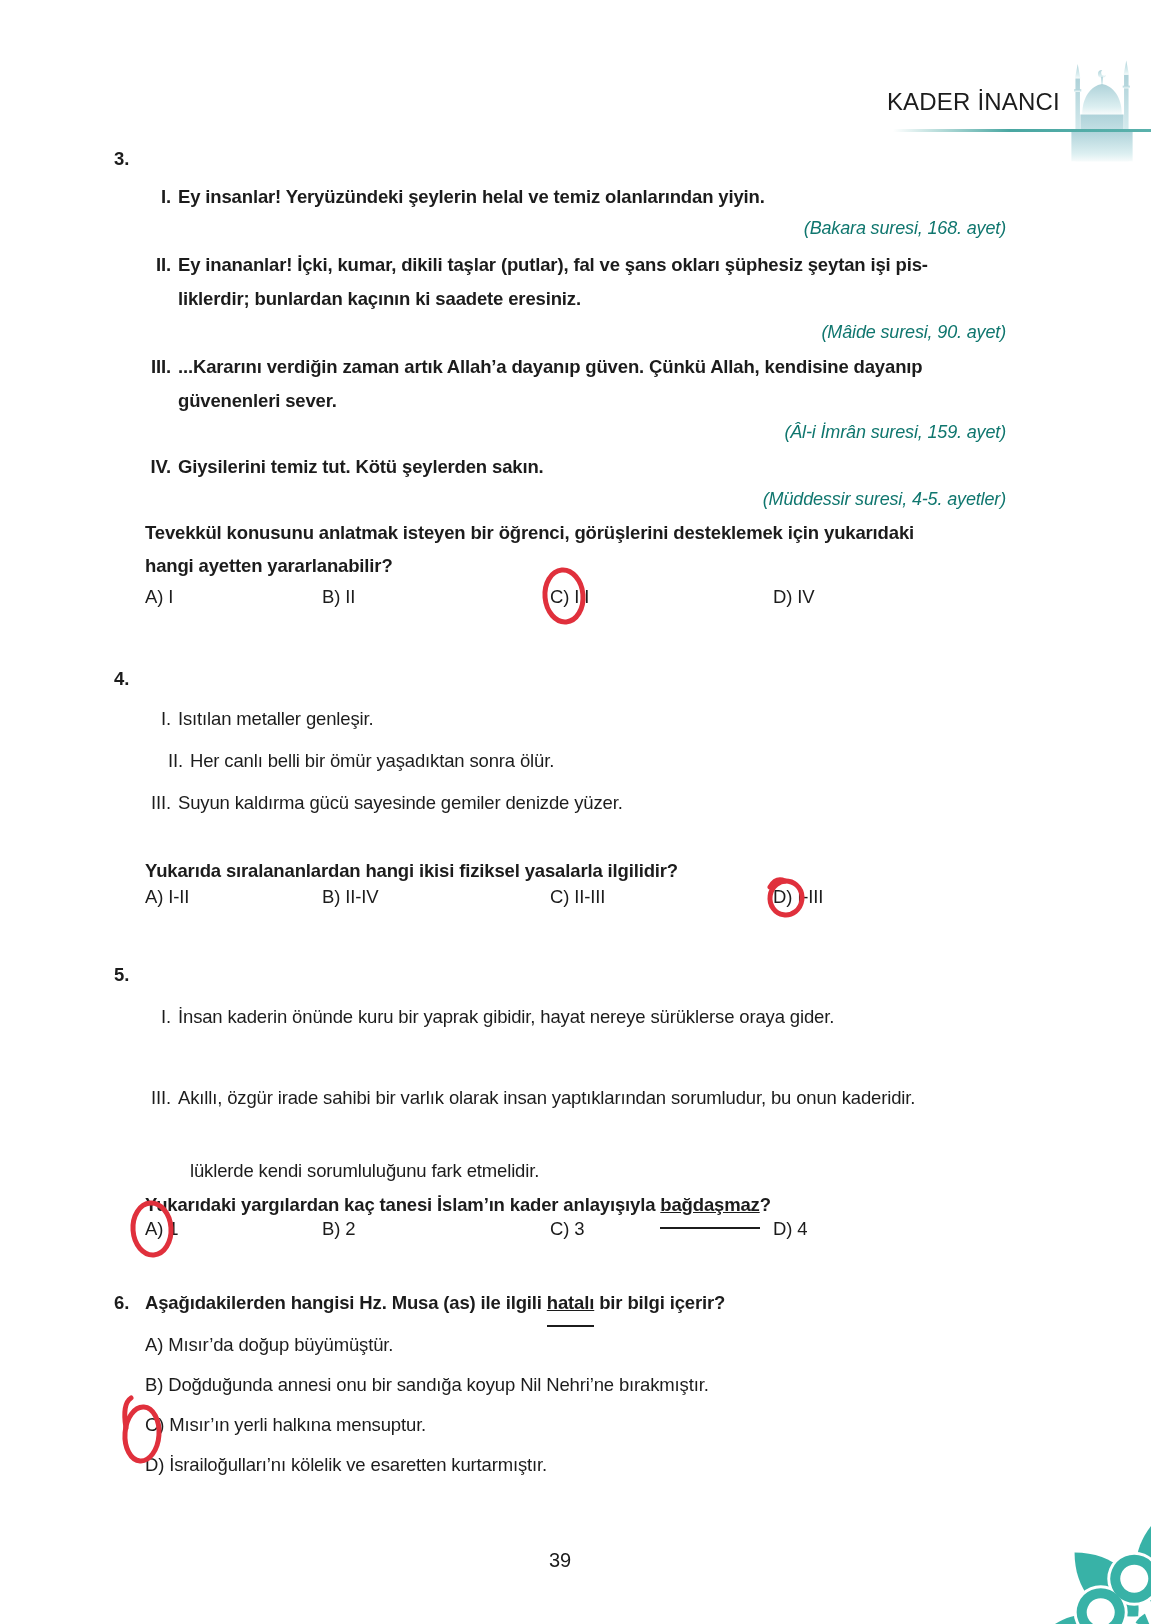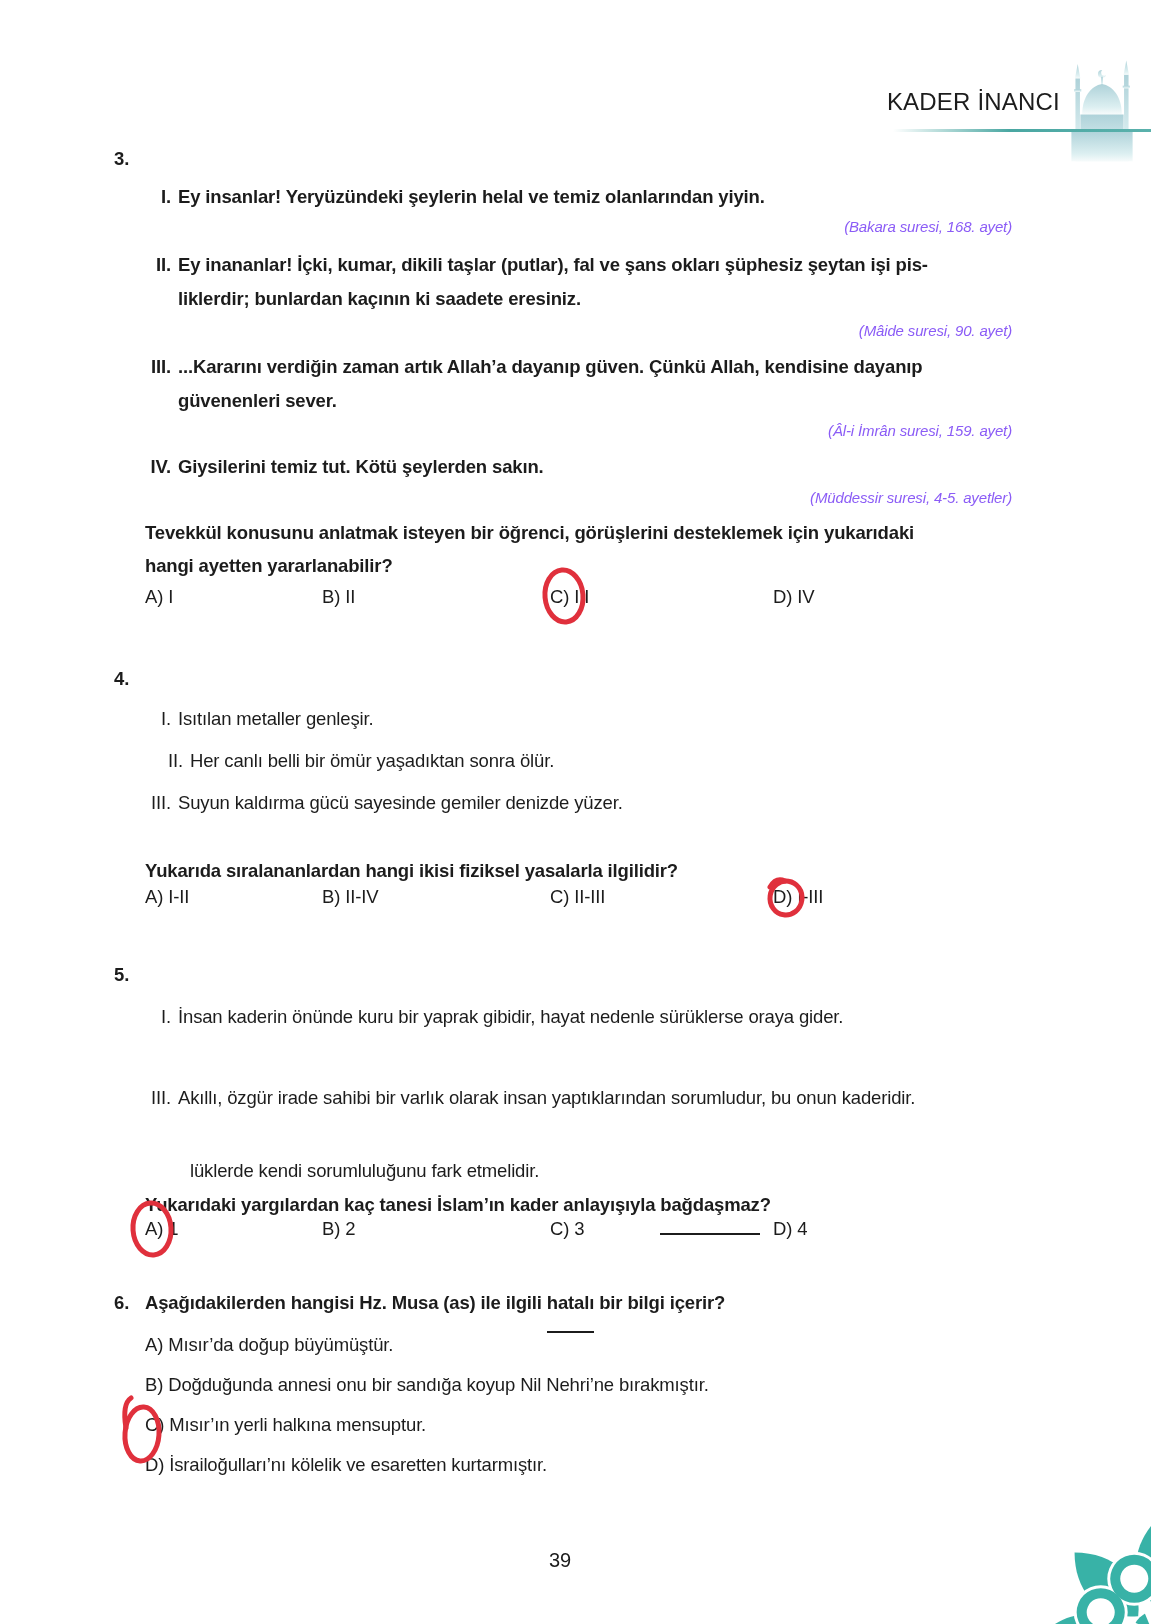--- a/index.html
+++ b/index.html
@@ -3,23 +3,23 @@
 <meta charset="utf-8">
 <style>
   html,body{margin:0;padding:0;background:#ffffff;}
   #page{
     position:relative;width:1151px;height:1624px;background:#ffffff;overflow:hidden;
     font-family:"Liberation Sans",sans-serif;color:#1c1c1c;letter-spacing:-0.15px;
   }
   .ln{position:absolute;white-space:nowrap;font-size:18.5px;line-height:22px;color:#1c1c1c;}
   .b{font-weight:bold;}
   .lbl{display:inline-block;width:31px;text-align:right;margin-right:7px;}
-  .cit{position:absolute;right:139px;white-space:nowrap;font-style:italic;font-size:15px;color:#8b5cf6;}
+  .cit{position:absolute;right:145px;white-space:nowrap;font-style:italic;font-size:18px;color:#0f766e;}
   .opt{position:absolute;white-space:nowrap;font-size:18.5px;}
-  .ul{border-bottom:2px solid #1c1c1c;padding-bottom:18px;}
+  .ul{border-bottom:2px solid #1c1c1c;padding-bottom:12px;text-decoration:underline;}
   .qnum{display:inline-block;width:24px;margin-right:7px;}
   .title{position:absolute;right:91px;top:88px;font-size:24px;font-weight:normal;letter-spacing:0.2px;}
   .hrule{position:absolute;left:893px;right:0;top:129px;height:3px;z-index:3;
     background:linear-gradient(to right, rgba(74,167,162,0), #4aa7a2 45%, #5ab1ac);}
   .mosque{position:absolute;left:1066px;top:54px;width:72px;height:112px;z-index:2;}
   .flower{position:absolute;left:1028px;top:1506px;width:260px;height:260px;z-index:1;}
   .circ{position:absolute;z-index:5;}
   .pagenum{position:absolute;left:536px;top:1549px;width:48px;text-align:center;font-size:20px;}
 </style>
 </head>
@@ -96,21 +96,21 @@
     <span class="opt" style="left:550px;top:886px">C) II-III</span>
     <span class="opt" style="left:773px;top:886px">D) I-III</span>
   </div>
   <svg class="circ" style="left:762px;top:873px" width="50" height="50" viewBox="0 0 50 50">
     <ellipse cx="24" cy="25" rx="16" ry="17" fill="none" stroke="#e0303c" stroke-width="5" stroke-linecap="round" transform="rotate(8 24 25)"></ellipse>
     <path d="M8,14 Q14,4 23,8" fill="none" stroke="#e0303c" stroke-width="5" stroke-linecap="round"></path>
   </svg>
 
   <div class="ln b" style="left:114px;top:964px">5.</div>
 
-  <div class="ln" style="left:140px;top:1006px"><span class="lbl">I.</span><span>İnsan kaderin önünde kuru bir yaprak gibidir, hayat nedenle sürüklerse oraya gider.</span></div>
+  <div class="ln" style="left:140px;top:1006px"><span class="lbl">I.</span><span>İnsan kaderin önünde kuru bir yaprak gibidir, hayat nereye sürüklerse oraya gider.</span></div>
   <div class="ln" style="left:140px;top:1087px"><span class="lbl">III.</span><span>Akıllı, özgür irade sahibi bir varlık olarak insan yaptıklarından sorumludur, bu onun kaderidir.</span></div>
   <div class="ln" style="left:190px;top:1160px">lüklerde kendi sorumluluğunu fark etmelidir.</div>
 
   <div class="ln b" style="left:145px;top:1194px"><span>Yukarıdaki yargılardan kaç tanesi İslam’ın kader anlayışıyla </span><span class="ul">bağdaşmaz</span><span>?</span></div>
 
   <div>
     <span class="opt" style="left:145px;top:1218px">A) 1</span>
     <span class="opt" style="left:322px;top:1218px">B) 2</span>
     <span class="opt" style="left:550px;top:1218px">C) 3</span>
     <span class="opt" style="left:773px;top:1218px">D) 4</span>

